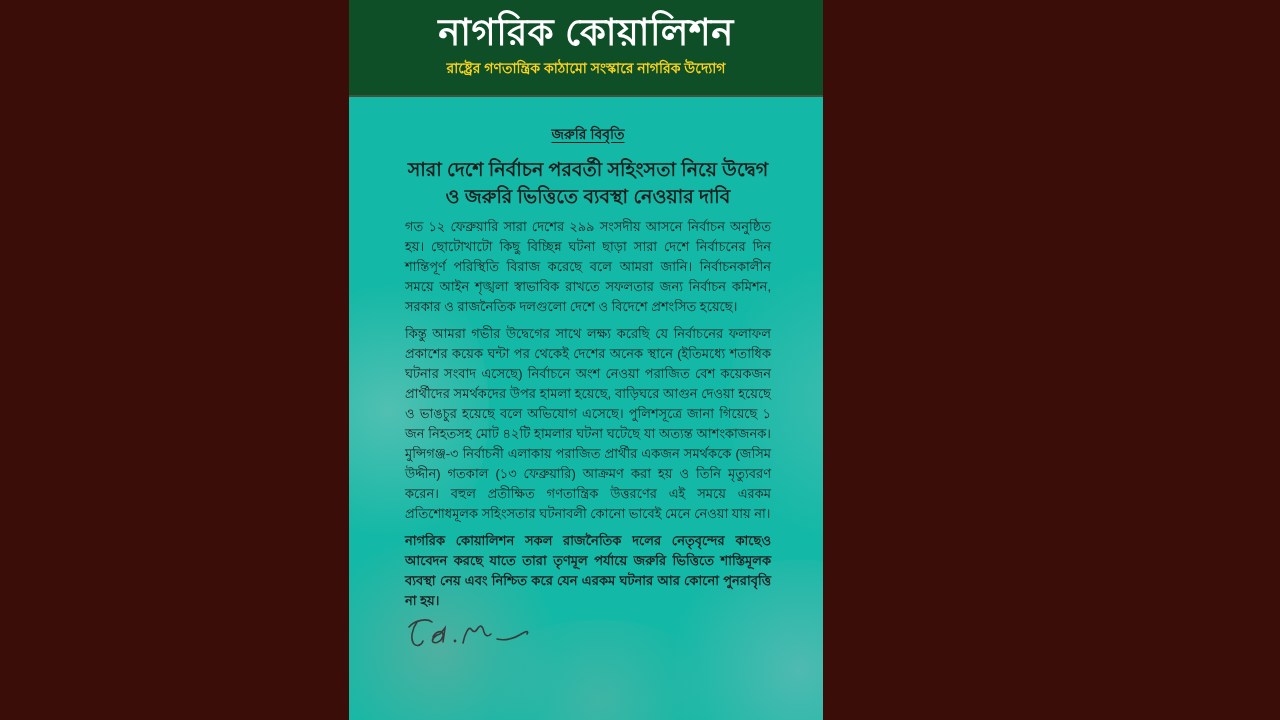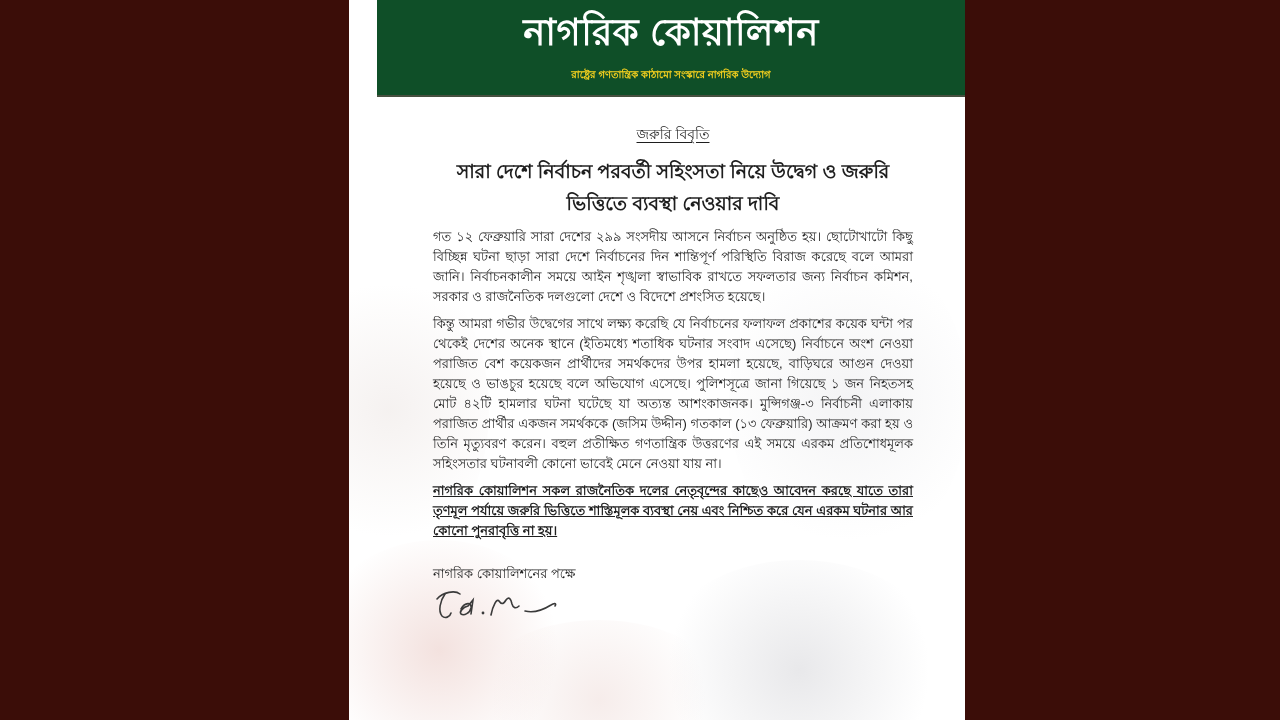--- a/index.html
+++ b/index.html
@@ -6,24 +6,23 @@
   html, body { width: 1280px; height: 720px; overflow: hidden; }
   body {
     background: #3B0D08;
     font-family: "Liberation Sans", "DejaVu Sans", sans-serif;
     position: relative;
   }
   .canvas { position: absolute; inset: 0; }
   .page {
     position: absolute;
     left: 349px; top: 0;
-    width: 616px; height: 720px;
-    background: #ffffff;
+    width: 474px; height: 720px;
+    background: #14b8a6;
     overflow: hidden;
-    padding-left: 28px;
   }
   
   .texture { position: absolute; border-radius: 50%; pointer-events: none; }
   .tex-1 { left: -40px; top: 540px; width: 260px; height: 220px;
            background: radial-gradient(circle, rgba(216,158,148,0.30) 0%, rgba(216,158,148,0) 70%); }
   .tex-2 { left: 300px; top: 560px; width: 300px; height: 220px;
            background: radial-gradient(circle, rgba(190,190,196,0.35) 0%, rgba(190,190,196,0) 70%); }
   .tex-3 { left: 380px; top: 240px; width: 240px; height: 320px;
            background: radial-gradient(circle, rgba(205,205,210,0.22) 0%, rgba(205,205,210,0) 70%); }
   .tex-4 { left: -60px; top: 260px; width: 200px; height: 300px;
@@ -41,55 +40,55 @@
   }
   .org-title {
     color: #FFFFFF;
     font-size: 37px;
     font-weight: 700;
     line-height: 44px;
     letter-spacing: 0.5px;
   }
   .org-subtitle {
     color: #F8D21E;
-    font-size: 10px;
+    font-size: 14px;
     font-weight: 700;
     line-height: 20px;
-    margin-top: 10px;
+    margin-top: 3px;
   }
 
   .letter-body {
     position: relative;
     padding: 16px 52px 0 56px;
     color: #1E1E1E;
   }
   .date-line { font-size: 13px; line-height: 17px; }
   .notice-label {
     text-align: center;
     font-size: 14px;
-    font-weight: 400;
+    font-weight: 700;
     text-decoration: underline;
     text-underline-offset: 3px;
     margin-top: 10px;
   }
   .statement-heading {
     font-size: 19px;
     font-weight: 700;
-    line-height: 32px;
+    line-height: 27px;
     text-align: center;
     max-width: 440px;
     margin: 9px auto 0 auto;
   }
   .para {
     font-size: 13px;
     line-height: 20px;
     text-align: justify;
     margin-top: 7px;
   }
-  .para.bold { font-weight: 700; text-decoration: underline; }
+  .para.bold { font-weight: 700; }
   .para .lead { font-weight: 700; }
 
   .signoff { font-size: 13px; line-height: 18px; margin-top: 24px; }
   .signature { display: block; margin: 4px 0 2px 0; }
 </style>
 </head>
 <body>
 
 <div class="canvas">
 
@@ -111,21 +110,20 @@
 
       <h1 class="statement-heading">সারা দেশে নির্বাচন পরবর্তী সহিংসতা নিয়ে উদ্বেগ ও জরুরি ভিত্তিতে ব্যবস্থা নেওয়ার দাবি</h1>
 
       <p class="para">গত ১২ ফেব্রুয়ারি সারা দেশের ২৯৯ সংসদীয় আসনে নির্বাচন অনুষ্ঠিত হয়। ছোটোখাটো কিছু বিচ্ছিন্ন ঘটনা ছাড়া সারা দেশে নির্বাচনের দিন শান্তিপূর্ণ পরিস্থিতি বিরাজ করেছে বলে আমরা জানি। নির্বাচনকালীন সময়ে আইন শৃঙ্খলা স্বাভাবিক রাখতে সফলতার জন্য নির্বাচন কমিশন, সরকার ও রাজনৈতিক দলগুলো দেশে ও বিদেশে প্রশংসিত হয়েছে।</p>
 
       <p class="para">কিন্তু আমরা গভীর উদ্বেগের সাথে লক্ষ্য করেছি যে নির্বাচনের ফলাফল প্রকাশের কয়েক ঘন্টা পর থেকেই দেশের অনেক স্থানে (ইতিমধ্যে শতাধিক ঘটনার সংবাদ এসেছে) নির্বাচনে অংশ নেওয়া পরাজিত বেশ কয়েকজন প্রার্থীদের সমর্থকদের উপর হামলা হয়েছে, বাড়িঘরে আগুন দেওয়া হয়েছে ও ভাঙচুর হয়েছে বলে অভিযোগ এসেছে। পুলিশসূত্রে জানা গিয়েছে ১ জন নিহতসহ মোট ৪২টি হামলার ঘটনা ঘটেছে যা অত্যন্ত আশংকাজনক। মুন্সিগঞ্জ-৩ নির্বাচনী এলাকায় পরাজিত প্রার্থীর একজন সমর্থককে (জসিম উদ্দীন) গতকাল (১৩ ফেব্রুয়ারি) আক্রমণ করা হয় ও তিনি মৃত্যুবরণ করেন। বহুল প্রতীক্ষিত গণতান্ত্রিক উত্তরণের এই সময়ে এরকম প্রতিশোধমূলক সহিংসতার ঘটনাবলী কোনো ভাবেই মেনে নেওয়া যায় না।</p>
 
 
       <p class="para bold">নাগরিক কোয়ালিশন সকল রাজনৈতিক দলের নেতৃবৃন্দের কাছেও আবেদন করছে যাতে তারা তৃণমূল পর্যায়ে জরুরি ভিত্তিতে শাস্তিমূলক ব্যবস্থা নেয় এবং নিশ্চিত করে যেন এরকম ঘটনার আর কোনো পুনরাবৃত্তি না হয়।</p>
 
-      <div class="signoff">নাগরিক কোয়ালিশনের পক্ষে</div>
 
       <svg class="signature" width="130" height="36" viewBox="0 0 130 36" fill="none" xmlns="http://www.w3.org/2000/svg">
         <path d="M4 12 C 10 5, 22 3, 27 7" stroke="#3A3A3A" stroke-width="1.6" stroke-linecap="round" fill="none"></path>
         <path d="M12 7 C 7 14, 5 24, 9 29 C 12 32, 17 30, 18 26" stroke="#3A3A3A" stroke-width="1.6" stroke-linecap="round" fill="none"></path>
         <path d="M28 22 C 32 15, 39 15, 38 21 C 37 26, 31 29, 28 27 C 26 25, 30 20, 35 19 L 40 13 L 38 27" stroke="#3A3A3A" stroke-width="1.6" stroke-linecap="round" fill="none"></path>
         <circle cx="50" cy="26" r="1.4" fill="#3A3A3A"></circle>
         <path d="M58 28 C 60 18, 64 11, 66 14 C 68 17, 70 18, 73 13 C 76 9, 78 12, 79 17 C 80 21, 83 22, 86 19" stroke="#3A3A3A" stroke-width="1.6" stroke-linecap="round" fill="none"></path>
         <path d="M92 24 C 100 26, 110 23, 118 18 C 121 16, 124 16, 122 19" stroke="#3A3A3A" stroke-width="1.6" stroke-linecap="round" fill="none"></path>
       </svg>
 

